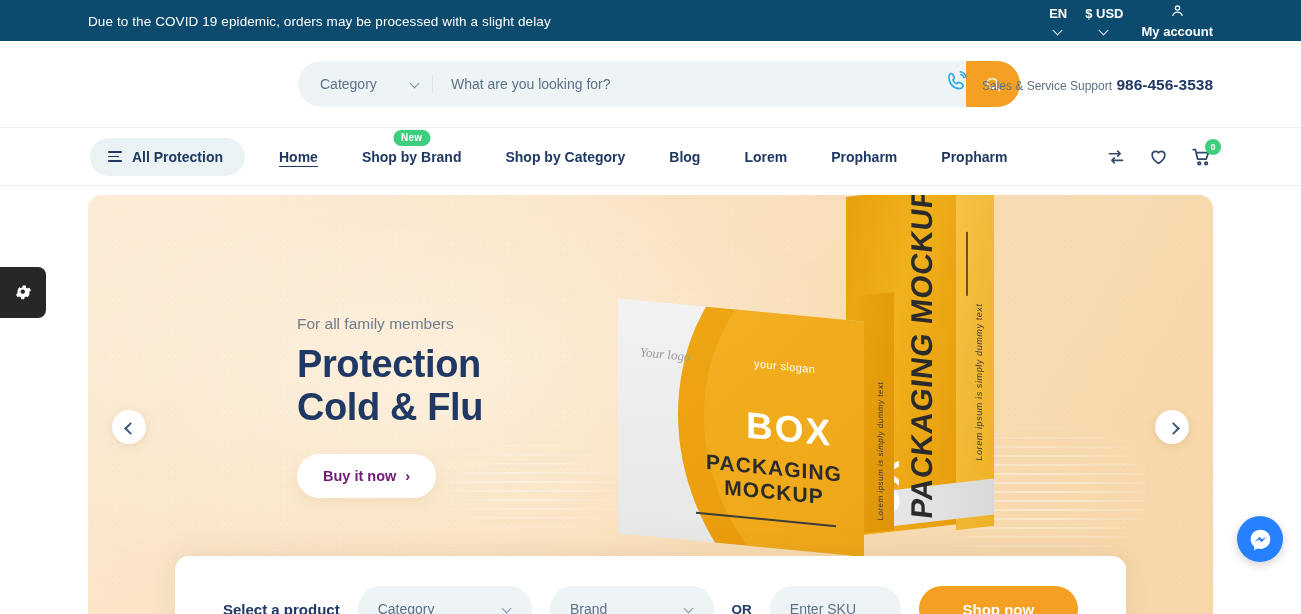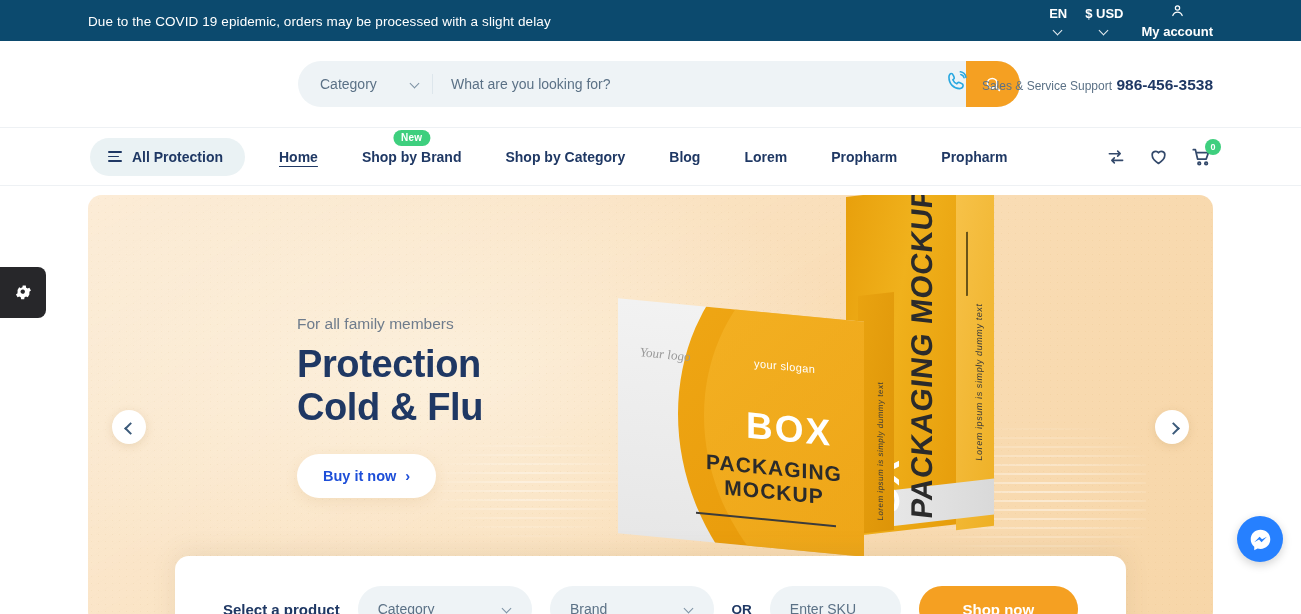--- a/index.html
+++ b/index.html
@@ -171,21 +171,21 @@
     opacity:.7;
   }
   .hero-copy { position:absolute; left: 165px; top: 120px; margin-left: 44px; }
   .hero-eyebrow { font-size: 15.5px; color: #6f7c8c; margin-bottom: 10px; }
   .hero-title {
     font-size: 38px; font-weight: 700; color: #1f3864; line-height: 1.12;
     letter-spacing: -.4px;
   }
   .hero-cta {
     margin-top: 26px; display: inline-flex; align-items: center; gap: 9px;
-    background: #fff; color: #1d4ed8; font-size: 14.5px; font-weight: 700;
+    background: #fff; color: #701a75; font-size: 14.5px; font-weight: 700;
     padding: 14px 26px; border: none; border-radius: 26px; cursor: pointer;
     font-family: inherit; box-shadow: 0 4px 14px rgba(180,130,60,.12);
   }
 
   .arrow-btn {
     position: absolute; top: 215px; width: 34px; height: 34px;
     background:#fff; border-radius:50%; border:none; cursor:pointer;
     display:flex; align-items:center; justify-content:center;
     box-shadow: 0 2px 10px rgba(160,120,60,.18);
   }

